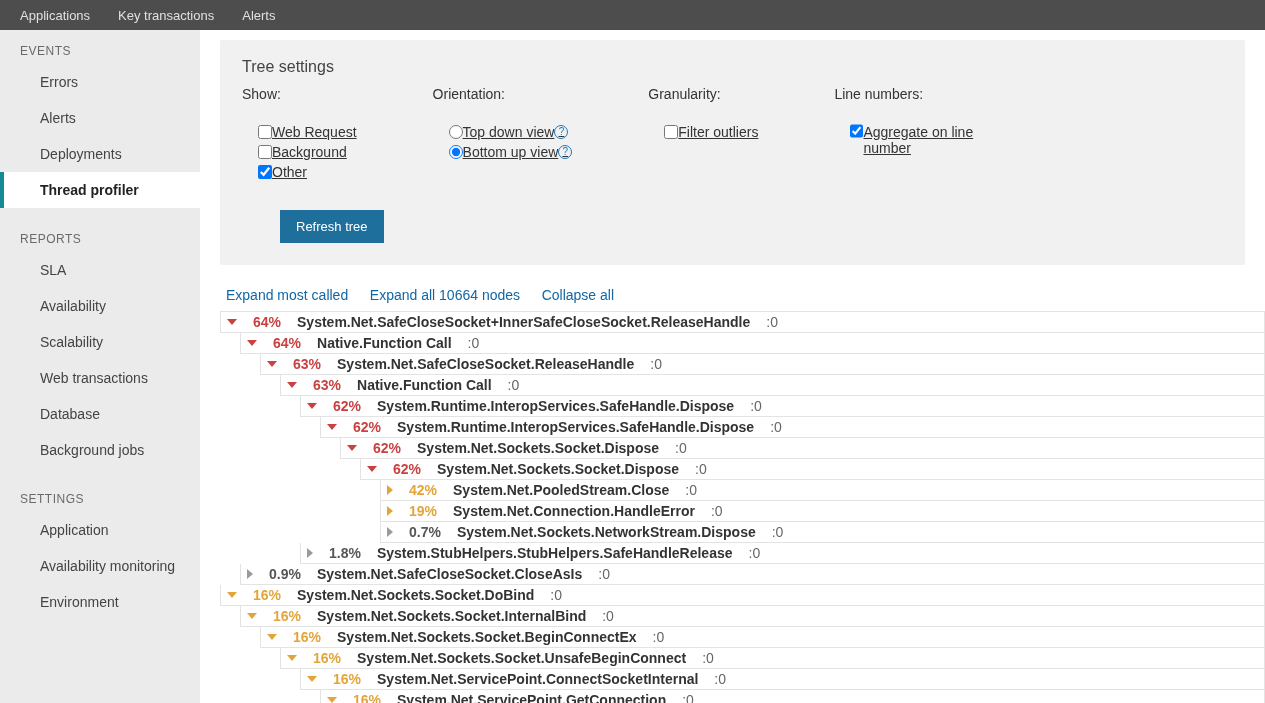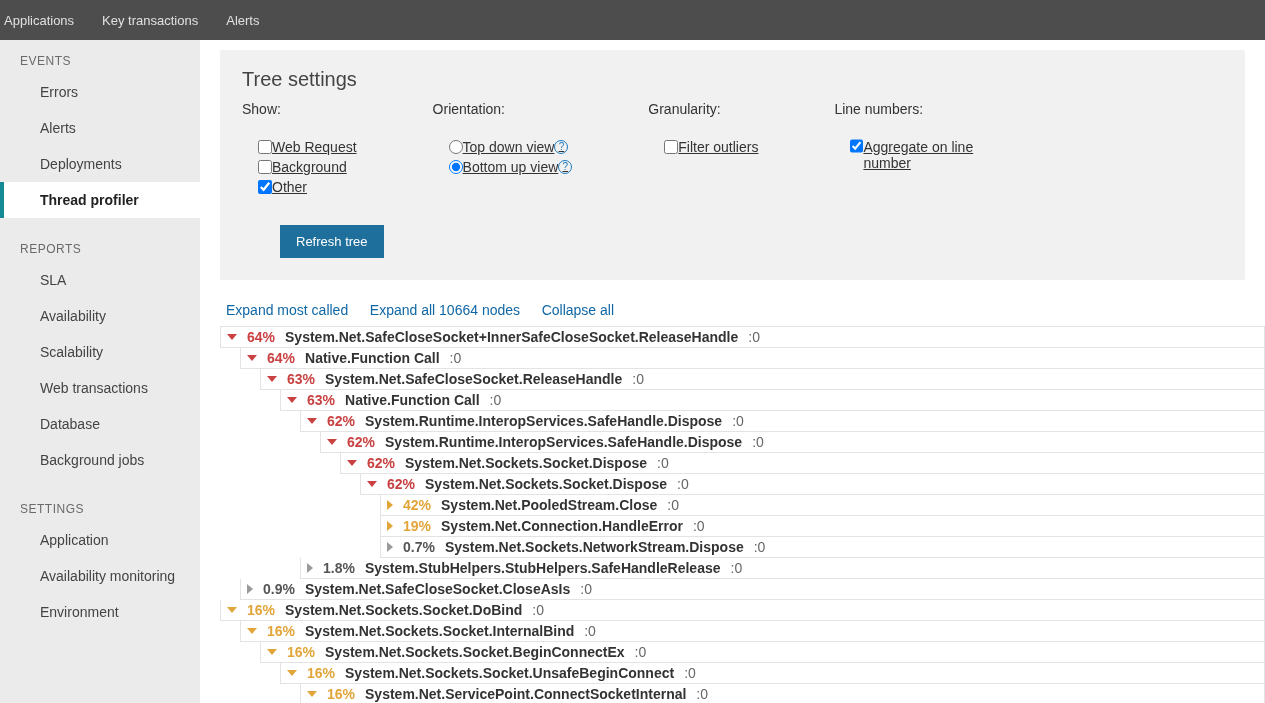--- a/index.html
+++ b/index.html
@@ -1,45 +1,45 @@
 <!DOCTYPE html>
 <html><head>
 <meta charset="utf-8">
 <style>
   * { box-sizing: border-box; margin: 0; padding: 0; }
   body { font-family: -apple-system, BlinkMacSystemFont, "Segoe UI", Helvetica, Arial, sans-serif; font-size: 13px; color: #333; background: #fff; }
   
-  .top-nav { background: #4d4d4d; height: 40px; display: flex; align-items: center; padding: 0 4px; }
+  .top-nav { background: #4d4d4d; height: 30px; display: flex; align-items: center; padding: 0 20px; }
   .top-nav a { color: #e0e0e0; text-decoration: none; margin-right: 28px; font-size: 13px; }
   
   .container { display: flex; }
   
   .sidebar { width: 200px; background: #ebebeb; min-height: calc(703px - 32px); flex-shrink: 0; padding-top: 8px;}
   .sidebar .section-header { color: #6a6a6a; font-size: 12px; letter-spacing: .5px; padding: 6px 20px; font-weight: 400; }
   .sidebar .sidebar-item { padding: 10px 20px 10px 40px; color: #444; font-size: 14px; cursor: pointer; }
   .sidebar .sidebar-item.active { background: #fff; font-weight: 700; color: #222; border-left: 4px solid #158a96; padding-left:36px; }
   .sidebar .group-spacer { height: 18px; }
 
   .main { flex: 1; padding: 0 0 0 20px; }
   
   .settings-panel { background: #f1f1f1; padding: 18px 22px 22px 22px; margin-top: 10px; margin-right:20px; border-radius:2px; }
-  .settings-title { font-size: 20px; color: #444; font-weight:400; margin-bottom: 10px; }
+  .settings-title { font-size: 16px; color: #444; font-weight:400; margin-bottom: 10px; }
   .settings-columns { display: flex; gap: 60px; }
   .settings-col .col-label { font-size: 14px; color: #333; margin-bottom: 20px; }
   .settings-col .opt { display: flex; align-items: center; gap: 0; padding: 2px 16px; font-size: 14px; color: #333; text-decoration: underline; }
   .help-icon { display:inline-block; width:14px; height:14px; border:1px solid #1f7bbf; color:#1f7bbf; border-radius:50%; font-size:10px; line-height:12px; text-align:center; }
   input[type=checkbox], input[type=radio]{ width:14px; height:14px; }
   
   .refresh-btn { background: #1f6f9c; color: #fff; border: none; padding: 9px 16px; font-size: 13px; margin-top: 28px; cursor: pointer; margin-left: 38px; }
   
   .tree-actions { padding: 22px 6px 8px 6px; }
   .tree-actions a { color: #1067a6; text-decoration: none; margin-right: 18px; font-size: 14px; }
   
   .tree { font-size: 14px; }
-  .tree-row { border: 1px solid #e3e3e3; border-top: none; padding: 2px 6px; display:flex; align-items:center; gap:10px; white-space:nowrap; }
+  .tree-row { border: 1px solid #e3e3e3; border-top: none; padding: 2px 6px; display:flex; align-items:center; gap:16px; white-space:nowrap; }
   .tree-row:first-child{ border-top:1px solid #e3e3e3;}
   .tri { display:inline-block; width:0; height:0; }
   .tri-down { border-left:5px solid transparent; border-right:5px solid transparent; border-top:6px solid; }
   .tri-right { border-top:5px solid transparent; border-bottom:5px solid transparent; border-left:6px solid; }
   .tri-red { color:#c94141; }
   .tri-orange { color:#e2a53a; }
   .tri-gray { color:#9a9a9a; }
   .pct { font-weight:700; }
   .pct-red { color:#c94141; }
   .pct-orange { color:#e2a53a; }

